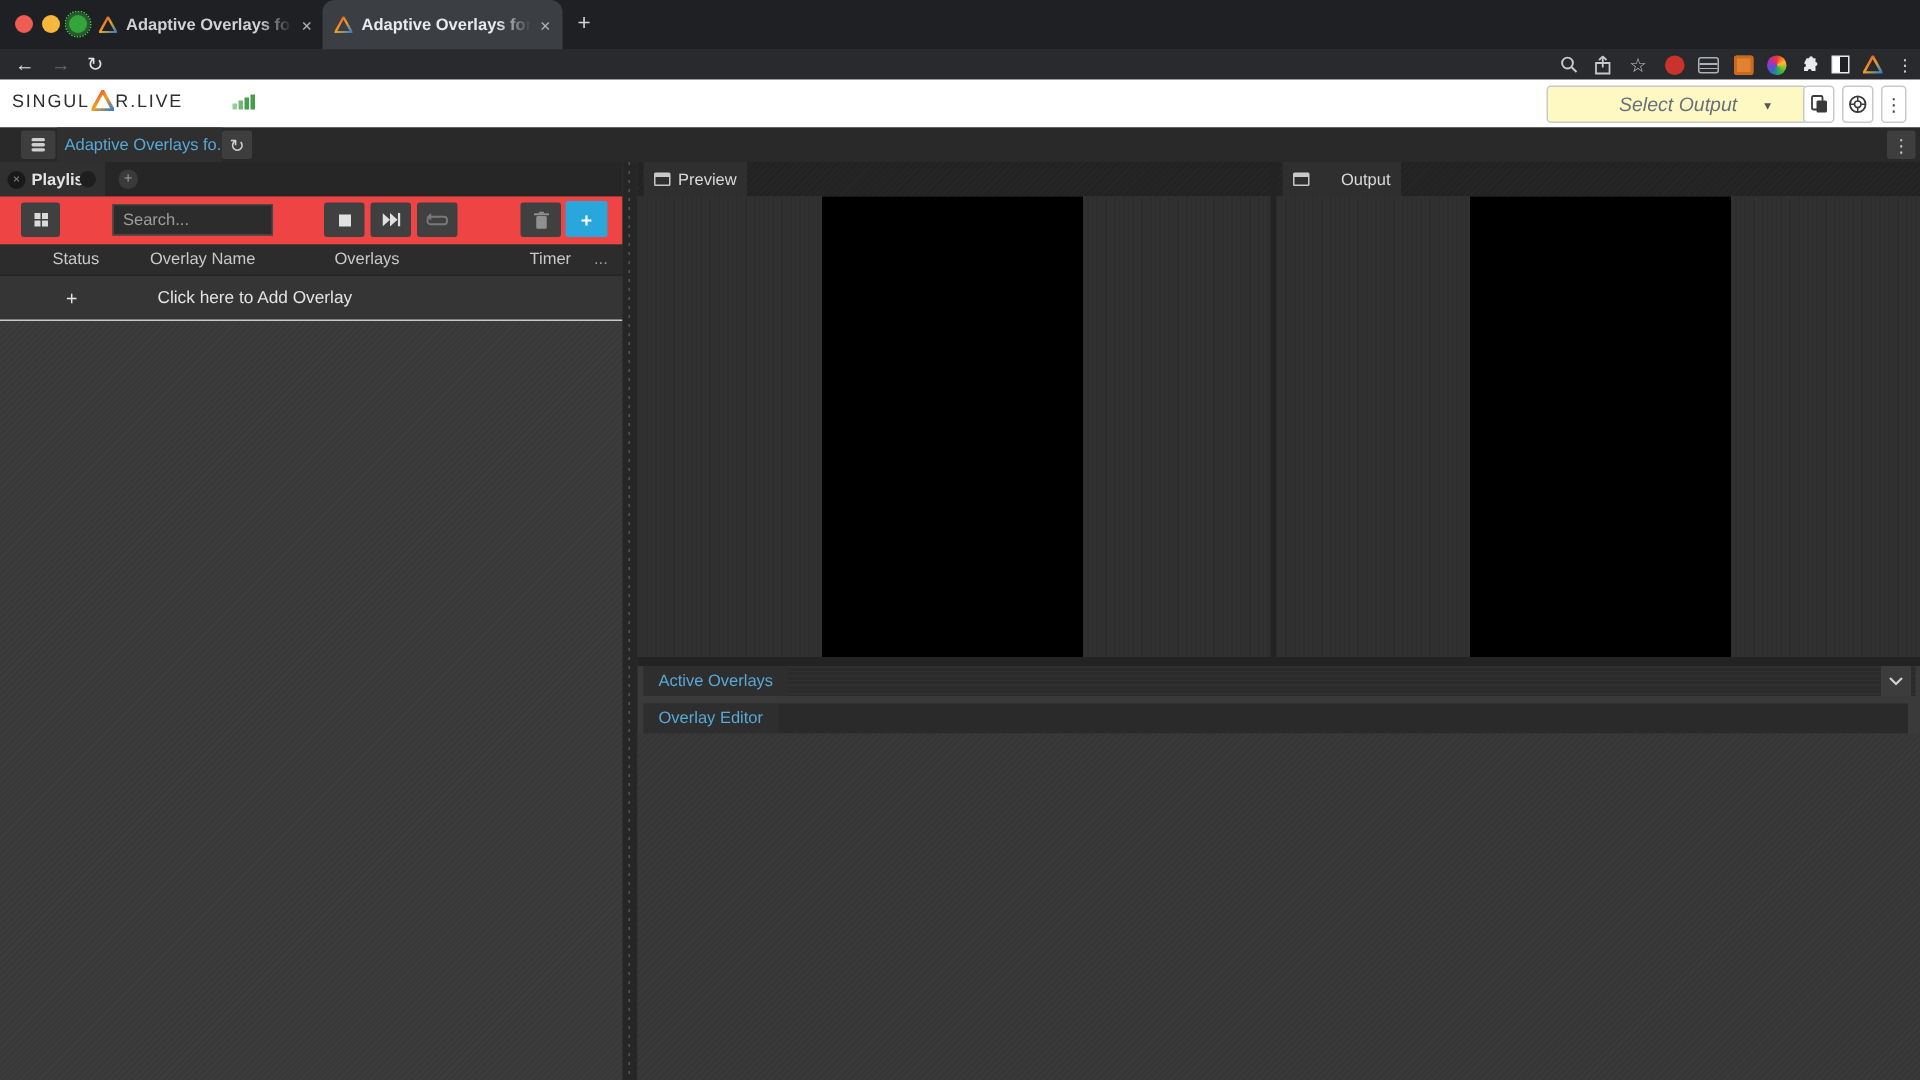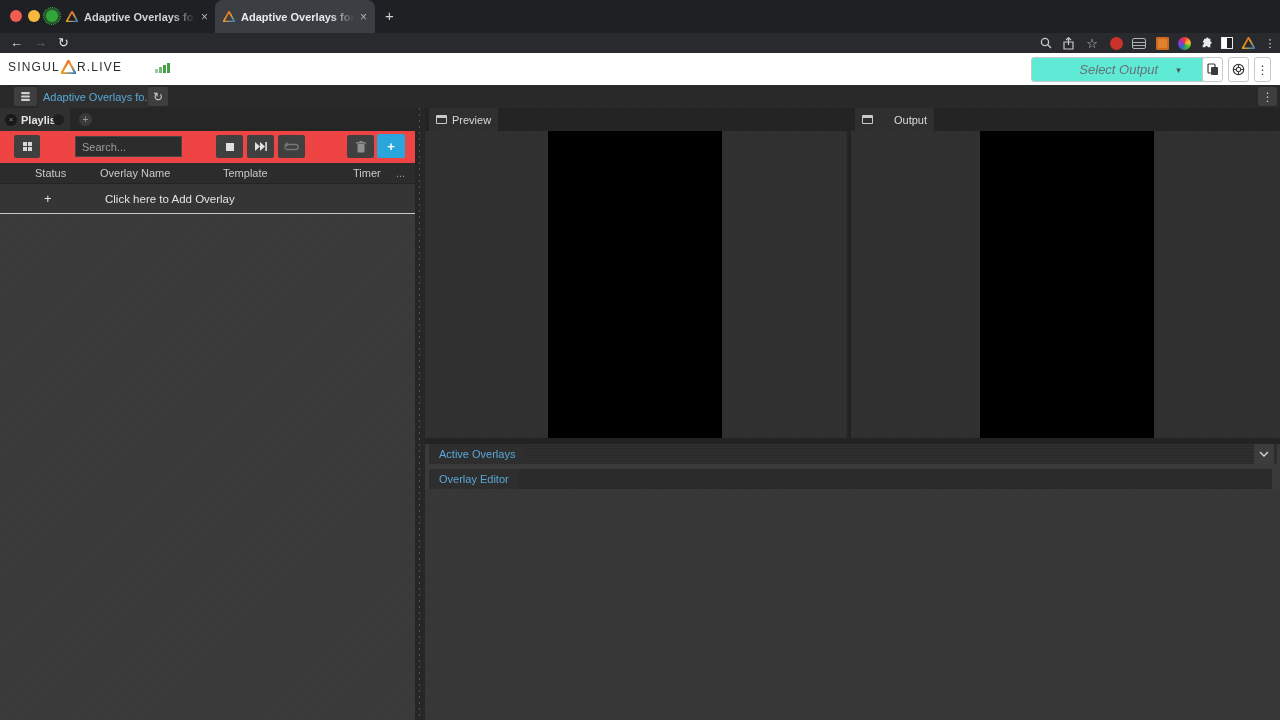--- a/index.html
+++ b/index.html
@@ -32,21 +32,21 @@
   .ext-orange { width:13px; height:13px; border-radius:2px; background:#e0822f; box-shadow:inset 0 0 0 2px #c96a1e; }
   .ext-multi { width:13px; height:13px; border-radius:50%; background:conic-gradient(#e33,#fb3,#3b3,#36c,#93c,#e33); }
   .ext-bw { width:12px; height:12px; border:1px solid #e8eaed; background:linear-gradient(90deg,#fff 50%,#1f2023 50%); }
 
   
   .site-header { left:0; top:53px; width:1280px; height:32px; background:#ffffff; }
   .logo { position:absolute; left:8px; top:7px; display:flex; align-items:center; font-size:12px; letter-spacing:1.2px; color:#2d2d2d; }
   .signal { position:absolute; left:155px; top:10px; display:flex; align-items:flex-end; gap:1px; }
   .signal i { display:block; width:3px; background:var(--signal-green,#45a049); }
   .app-title { position:absolute; left:182px; top:7px; font-size:14.5px; font-style:italic; color:#3c3c3c; }
-  .select-output { position:absolute; left:1031px; top:4px; width:174px; height:25px; border:1px solid #c6cacd; border-radius:3px; background:#5eead4; display:flex; align-items:center; justify-content:center; gap:18px; font-size:13px; font-style:italic; color:#67717a;padding-left:24px; }
+  .select-output { position:absolute; left:1031px; top:4px; width:174px; height:25px; border:1px solid #c6cacd; border-radius:3px; background:#fef9c3; display:flex; align-items:center; justify-content:center; gap:18px; font-size:13px; font-style:italic; color:#67717a;padding-left:24px; }
   .hdr-btn { position:absolute; top:4px; height:25px; border:1px solid #c6cacd; border-radius:3px; background:#fff; display:flex; align-items:center; justify-content:center; color:#3a3a3a; }
 
   
   .app-tabbar { left:0; top:85px; width:1280px; height:23px; background:#292929; }
   .sq-btn { position:absolute; top:2px; height:19px; background:#3e3e3e; border-radius:2px; display:flex; align-items:center; justify-content:center; color:#cfcfcf; }
   .app-tab-label { position:absolute; left:38px; top:0; width:110px; height:23px; background:#2f2f2f; color:var(--tab-link-blue,#58a8d8); font-size:11px; display:flex; align-items:center; padding-left:5px; white-space:nowrap; }
 
   
   .pl-tabrow { left:0; top:108px; width:415px; height:23px; background:#262626; }
   .pl-tab { position:absolute; left:0; top:0; width:70px; height:23px; background:#303030; display:flex; align-items:center; gap:4px; padding-left:5px; }
@@ -264,21 +264,21 @@
           <rect x="0" y="1.2" width="10" height="1.3" fill="#8f8f8f"></rect>
           <rect x="3.4" y="0" width="3.2" height="1.4" fill="#8f8f8f"></rect>
       </svg>
     </div>
     <div class="tool-btn blue" style="left:377px; width:28px; top:3px; height:24px;">+</div>
   </div>
 
   <div class="abs pl-thead">
     <span class="th" style="left:35px;">Status</span>
     <span class="th" style="left:100px;">Overlay Name</span>
-    <span class="th" style="left:223px;">Template</span>
+    <span class="th" style="left:223px;">Overlays</span>
     <span class="th" style="left:353px;">Timer</span>
     <span class="th" style="left:396px; color:#9a9a9a;">...</span>
   </div>
 
   <div class="abs pl-addrow">
     <span class="abs" style="left:44px; top:7px; font-size:13px;">+</span>
     <span class="abs" style="left:105px; top:9px; font-size:11.5px;">Click here to Add Overlay</span>
   </div>
 
   <div class="abs pl-body tex"></div>

